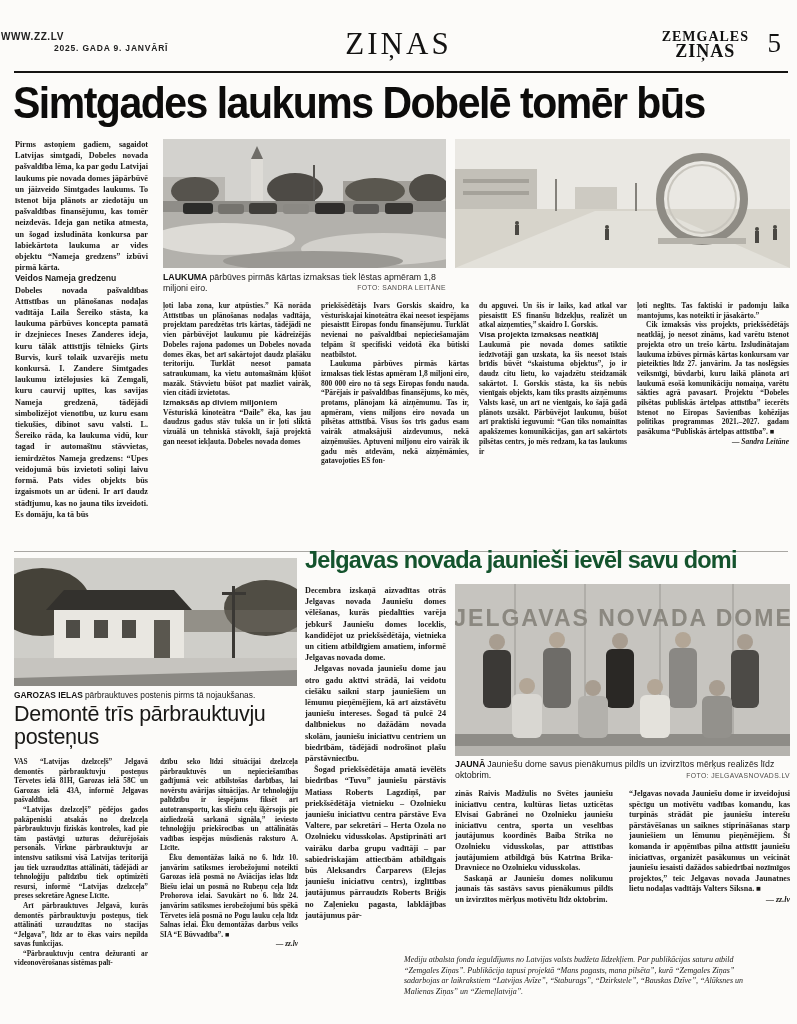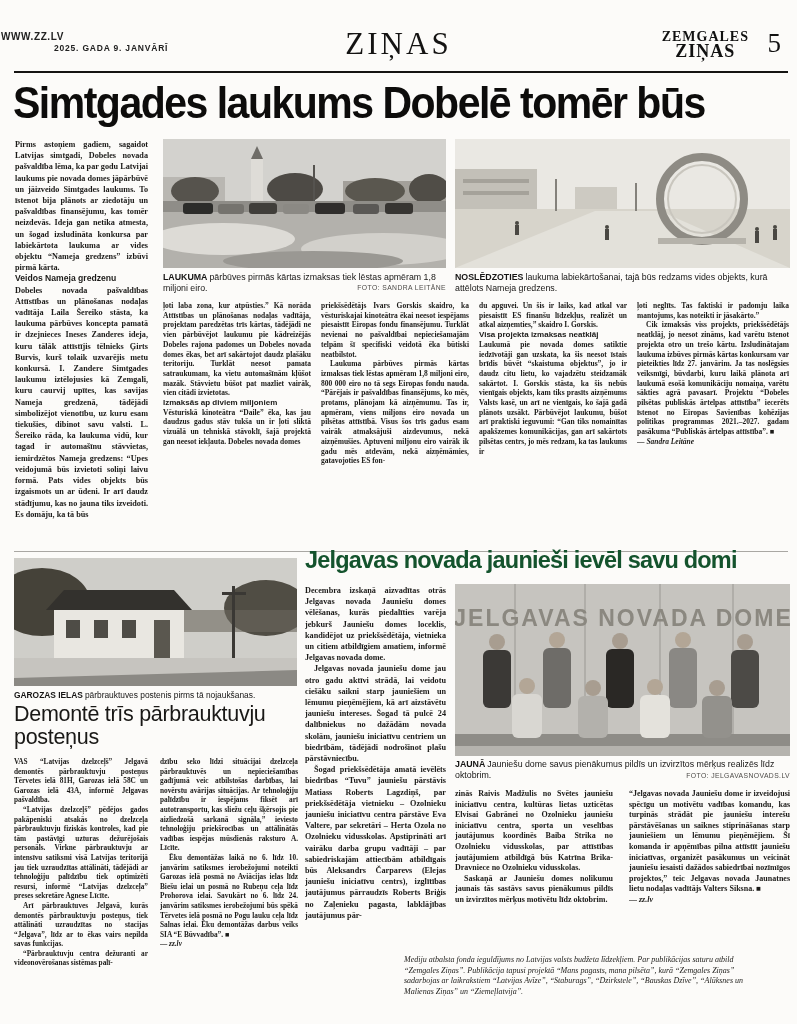--- a/index.html
+++ b/index.html
@@ -27,21 +27,21 @@
         letter-spacing:-.3px;color:#191816;}
   .headline-youth{position:absolute;left:305px;top:548px;width:486px;
         font-family:"Liberation Sans",sans-serif;font-weight:700;font-size:23.5px;line-height:1;
         letter-spacing:-.8px;color:#14532d;transform:scaleY(1.05);transform-origin:top left;}
   
   .col{position:absolute;text-align:justify;overflow:hidden;}
   .col p,.col h4{margin:0;font-weight:bold;}
   .para{margin:0;}
   .para + .para{text-indent:9px;}
   .subhead{font-family:"Liberation Sans",sans-serif;font-weight:700;margin:3px 0 1px 0;}
-  .sig{font-style:italic;margin-top:2px;}
+  .sig{text-align:right;font-style:italic;margin-top:2px;}
   .main-c1{left:15px;top:139px;width:133px;height:406px;font-size:8.2px;line-height:11.2px;}
   .main-c1 .subhead{font-size:8.6px;}
   .main-cx{top:301px;width:148px;height:246px;font-size:7.5px;line-height:9.7px;}
   .main-cx .subhead{font-size:8px;}
   .c2{left:163px;} .c3{left:321px;} .c4{left:479px;} .c5{left:637px;width:152px;}
   .rail-col{top:757px;height:252px;font-size:7.3px;line-height:9.6px;}
   .rail-c1{left:14px;width:134px;} .rail-c2{left:160px;width:138px;}
   .youth-c1{left:305px;top:585px;width:141px;height:352px;font-size:8.2px;line-height:11.2px;}
   .youth-cx{top:789px;height:150px;font-size:8px;line-height:10.6px;}
   .youth-c2{left:455px;width:158px;} .youth-c3{left:629px;width:161px;}
@@ -136,23 +136,20 @@
           <circle cx="302" cy="90" r="2"></circle>
         <rect x="318" y="90" width="4" height="11"></rect>
           <circle cx="320" cy="88" r="2"></circle>
       </g>
     </svg>
   </div>
 
   <div class="caption cap1">
     <span class="cap-lead">LAUKUMA</span><span>pārbūves pirmās kārtas izmaksas tiek lēstas apmēram 1,8 miljoni eiro.</span>
     <span class="credit">FOTO: SANDRA LEITĀNE</span>
-  </div>
-  <div class="caption cap2">
-    <span class="cap-lead">NOSLĒDZOTIES</span><span>laukuma labiekārtošanai, tajā būs redzams vides objekts, kurā attēlots Nameja gredzens.</span>
   </div>
 
   <div class="col main-c1">
       <p class="para">Pirms astoņiem gadiem, sagaidot Latvijas simtgadi, Dobeles novada pašvaldība lēma, ka par godu Latvijai laukums pie novada domes jāpārbūvē un jāizveido Simtgades laukums. To īstenot bija plānots ar ziedotāju un pašvaldības finansējumu, kas tomēr neizdevās. Ideja gan netika atmesta, un šogad izsludināta konkursa par labiekārtota laukuma ar vides objektu “Nameja gredzens” izbūvi pirmā kārta.</p>
       <h4 class="subhead">Veidos Nameja gredzenu</h4>
       <p class="para">Dobeles novada pašvaldības Attīstības un plānošanas nodaļas vadītāja Laila Šereiko stāsta, ka laukuma pārbūves koncepta pamatā ir dzejnieces Ineses Zanderes ideja, kuru tālāk attīstījis tēlnieks Ģirts Burvis, kurš tolaik uzvarējis metu konkursā. I. Zandere Simtgades laukumu iztēlojusies kā Zemgali, kuru caurvij upītes, kas savijas Nameja gredzenā, tādējādi simbolizējot vienotību, uz kuru esam tiekušies, dibinot savu valsti. L. Šereiko rāda, ka laukuma vidū, kur tagad ir automašīnu stāvvietas, iemirdzētos Nameja gredzens: “Upes veidojumā būs izvietoti soliņi laivu formā. Pats vides objekts būs izgaismots un ar ūdeni. Ir arī daudz stādījumu, kas no jauna tiks izveidoti. Es domāju, ka tā būs</p>
     </div>
   <div class="col main-cx c2">
       <p class="para">ļoti laba zona, kur atpūsties.” Kā norāda Attīstības un plānošanas nodaļas vadītāja, projektam paredzētas trīs kārtas, tādējādi ne vien pārbūvējot laukumu pie kādreizējās Dobeles rajona padomes un Dobeles novada domes ēkas, bet arī sakārtojot daudz plašāku teritoriju. Turklāt neesot pamata satraukumam, ka vietu automašīnām kļūšot mazāk. Stāvvietu būšot pat mazliet vairāk, vien citādi izvietotas.</p>
       <h4 class="subhead">Izmaksās ap diviem miljoniem</h4>

